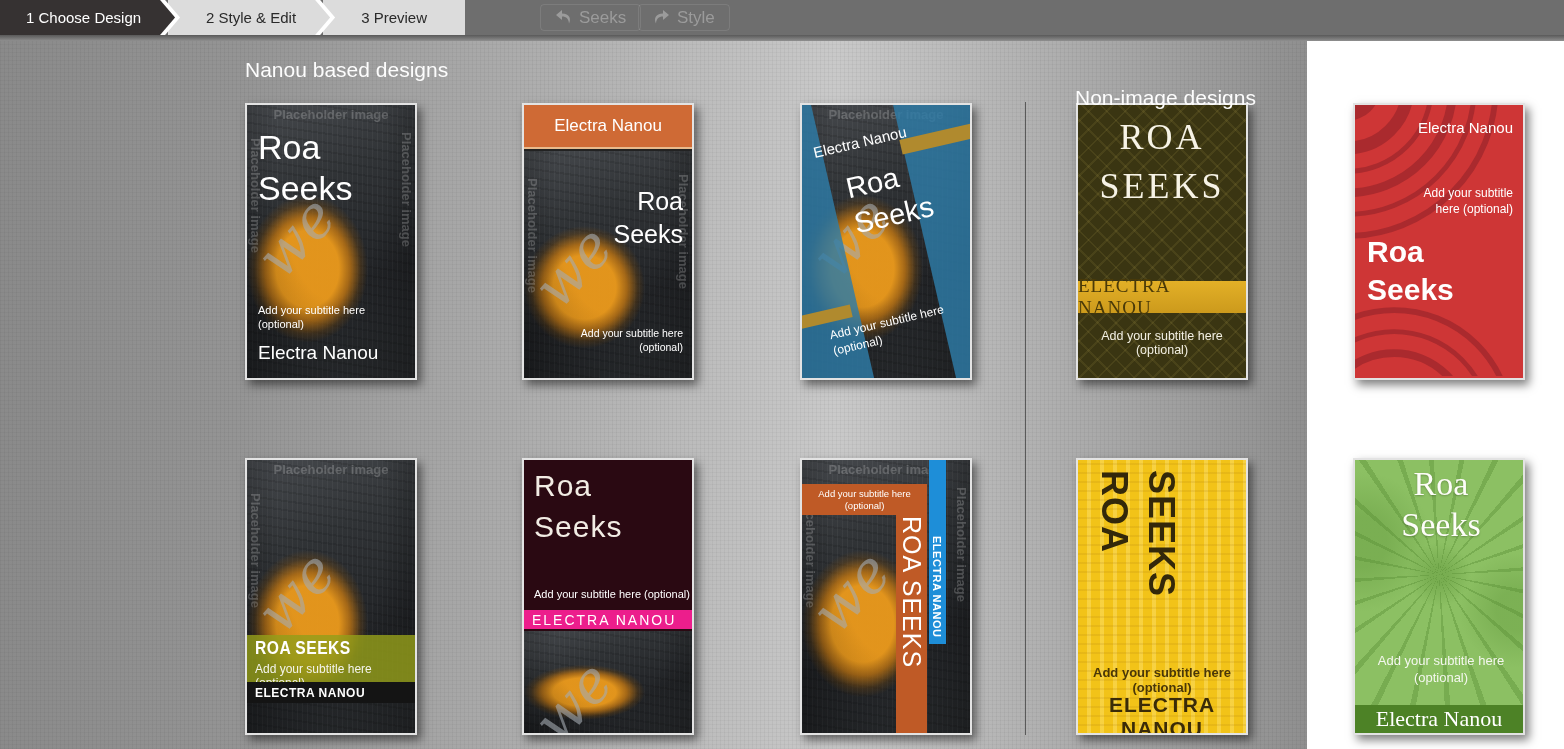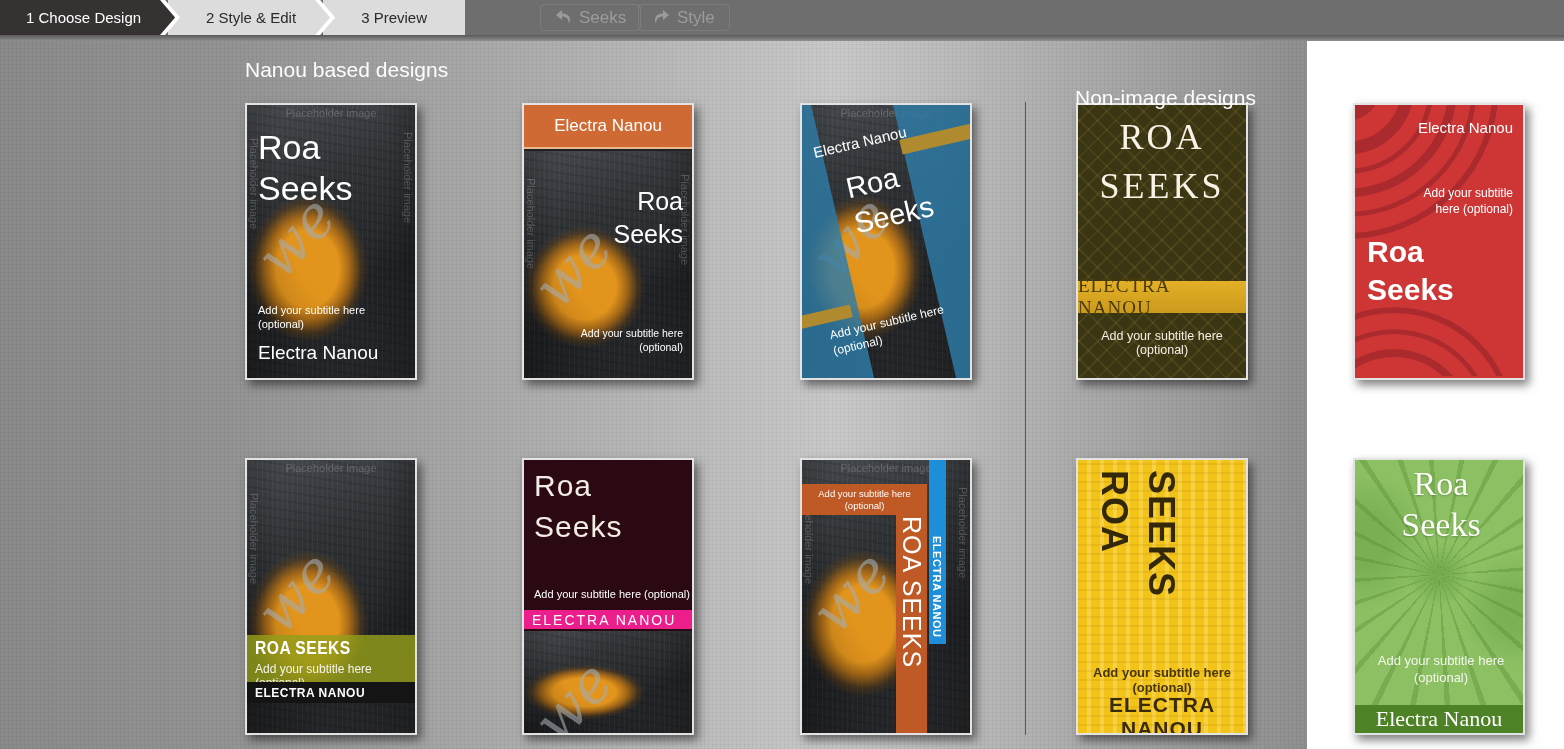--- a/index.html
+++ b/index.html
@@ -49,21 +49,21 @@
   .ph { position:absolute; inset:0; overflow:hidden;
     background:
       radial-gradient(ellipse 36% 27% at 36% 60%, rgba(232,152,28,.97) 0 52%, rgba(186,115,20,.85) 70%, rgba(120,75,15,.35) 88%, transparent 100%),
       repeating-linear-gradient(90deg, rgba(255,255,255,.045) 0 1px, transparent 1px 5px),
       repeating-linear-gradient(8deg, rgba(0,0,0,.10) 0 2px, transparent 2px 9px),
       linear-gradient(160deg,#46494d 0%,#303336 30%,#212326 65%,#2d3033 100%); }
   .ph::after { content:""; position:absolute; inset:0;
     background:radial-gradient(ellipse at 50% 20%, transparent 45%, rgba(0,0,0,.38) 100%); }
   .ph-we { position:absolute; left:4%; top:36%; font-family:"DejaVu Serif",serif; font-style:italic;
     font-size:58px; color:rgba(165,172,178,.60); transform:rotate(-48deg); z-index:1; }
-  .wm { position:absolute; color:rgba(255,255,255,.20); font-size:11px; z-index:1; white-space:nowrap; }
+  .wm { position:absolute; color:rgba(255,255,255,.20); font-size:13px; z-index:1; white-space:nowrap;font-weight:bold; }
   .wm-t { top:2px; left:50%; transform:translateX(-50%); }
   .wm-l { left:1px; top:12%; writing-mode:vertical-rl; }
   .wm-r { right:1px; top:10%; writing-mode:vertical-rl; }
 
   
   .c1-title { position:absolute; left:11px; top:22px; width:125px; font-size:34px; line-height:1.2;
     color:#fff; z-index:2; }
   .c1-sub { position:absolute; left:11px; top:198px; width:120px; font-size:11px; line-height:1.3; color:#fff; z-index:2; }
   .c1-author { position:absolute; left:11px; top:237px; font-size:19px; color:#fff; z-index:2; }
 

